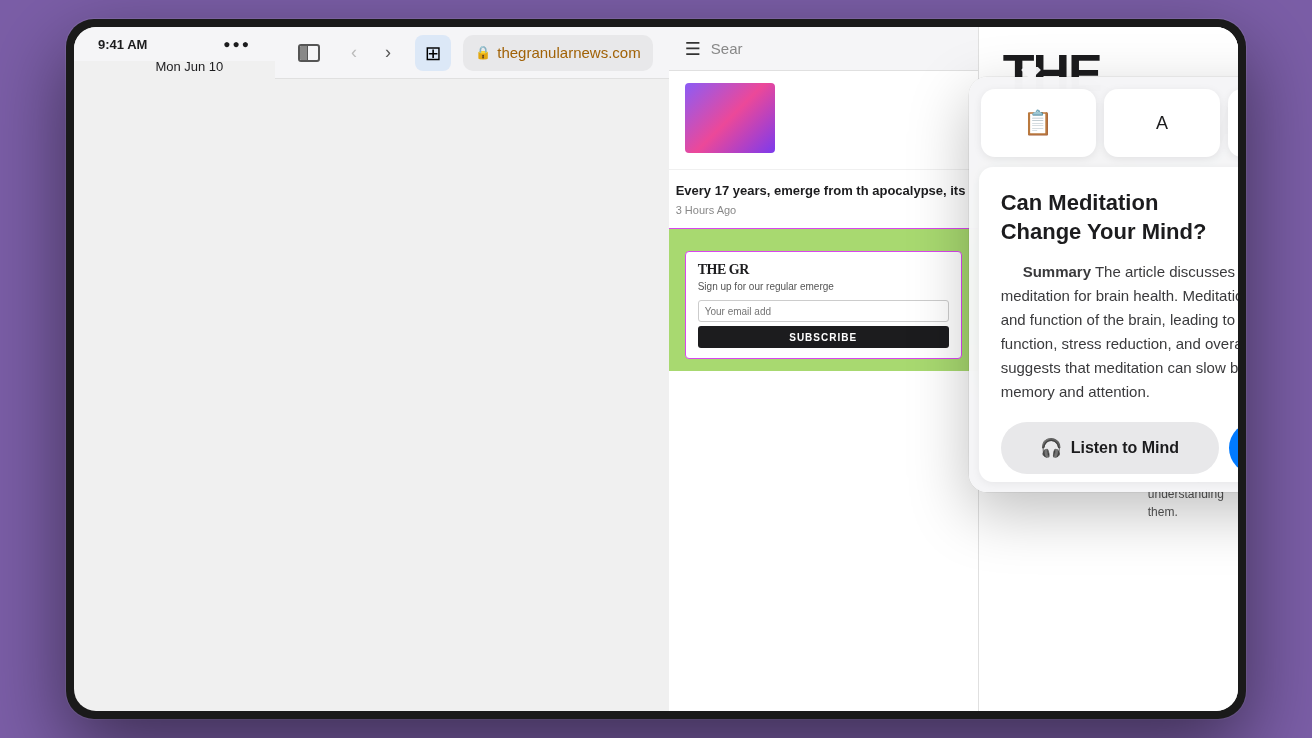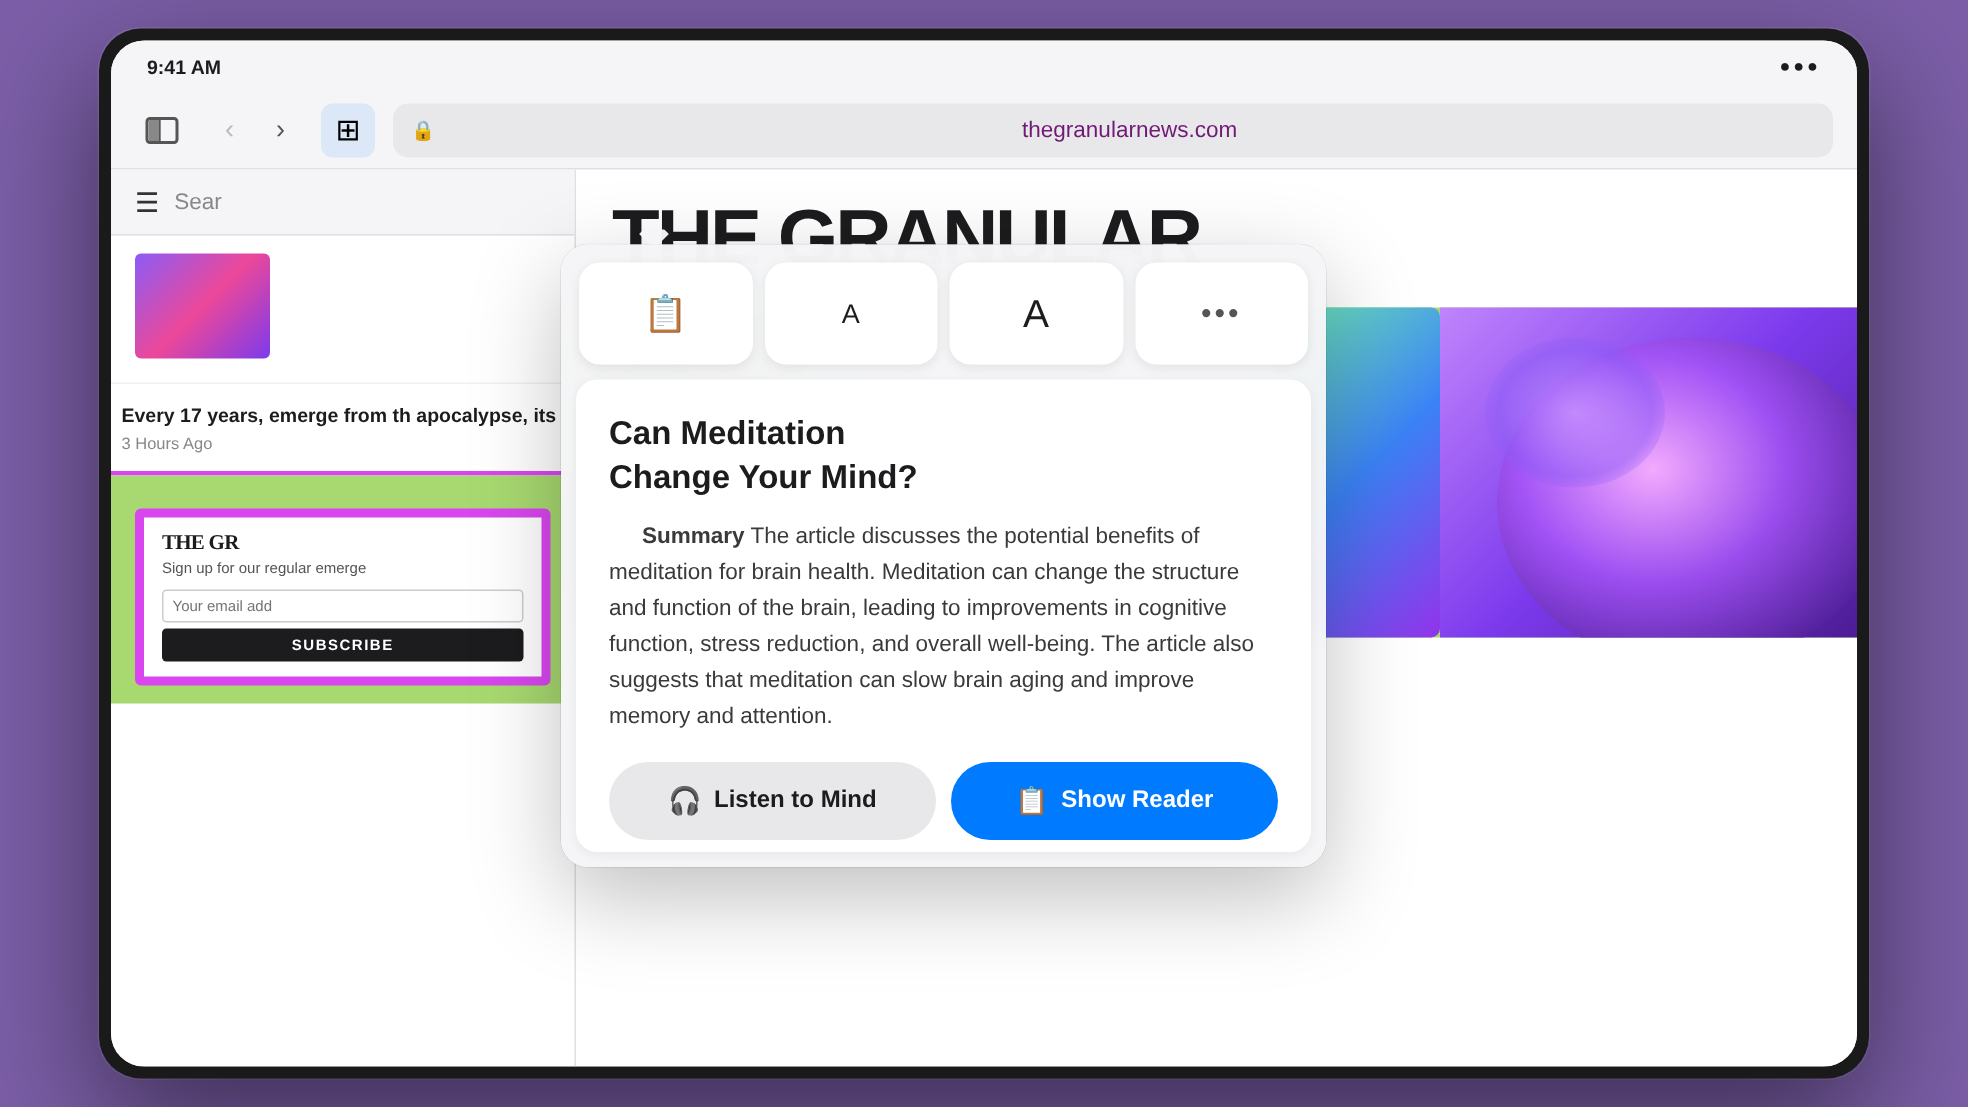--- a/index.html
+++ b/index.html
@@ -26,21 +26,20 @@
     }
 
     .device-screen {
       width: 100%;
       height: 100%;
       background: #f0f0f0;
       border-radius: 22px;
       overflow: hidden;
       position: relative;
       display: flex;
-      flex-direction: column;
     }
 
     
     .status-bar {
       background: #f5f5f7;
       height: 34px;
       display: flex;
       align-items: center;
       justify-content: space-between;
       padding: 0 24px;
@@ -171,21 +170,21 @@
       position: relative;
     }
 
     .lock-icon {
       font-size: 13px;
       color: #666;
     }
 
     .address-text {
       font-size: 15px;
-      color: #701a75;
+      color: #a16207;
       flex: 1;
       text-align: center;
     }
 
     
     .page-content {
       flex: 1;
       display: flex;
       position: relative;
       overflow: hidden;
@@ -216,21 +215,21 @@
       color: #333;
     }
 
     .search-placeholder-text {
       font-size: 15px;
       color: #888;
     }
 
     .article-item {
       padding: 12px 7px;
-      border-bottom: 3px solid #d946ef;
+      border-bottom: 1px solid #d946ef;
     }
 
     .article-title {
       font-size: 13px;
       font-weight: 600;
       color: #1c1c1e;
       line-height: 1.4;
       margin-bottom: 4px;
     }
 
@@ -256,21 +255,21 @@
       border-bottom: 1px solid #f0f0f0;
     }
 
     .green-section-content {
       background: #a8d970;
       padding: 12px 16px;
     }
 
     .newsletter-box {
       background: #fff;
-      border: 6px solid #d946ef;
+      border: 1px solid #d946ef;
       padding: 10px 12px;
       margin-top: 10px;
       border-radius: 4px;
     }
 
     .newsletter-title {
       font-family: 'Georgia', serif;
       font-size: 14px;
       font-weight: 900;
       color: #1c1c1e;

